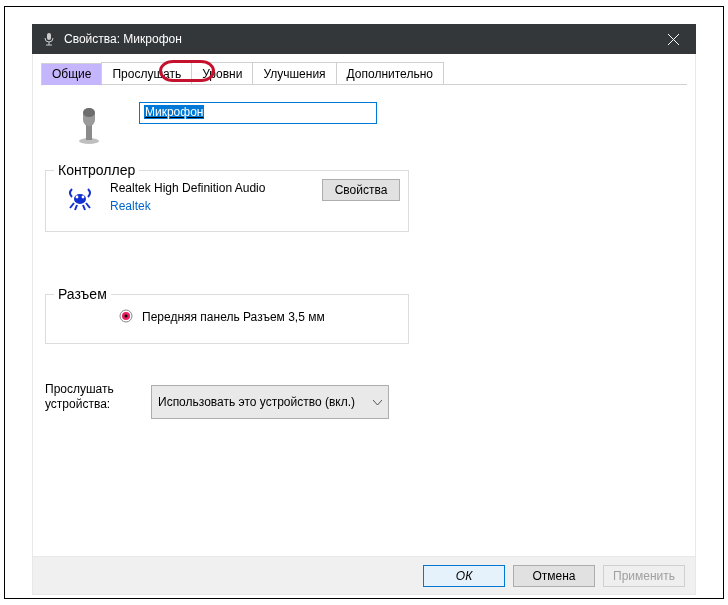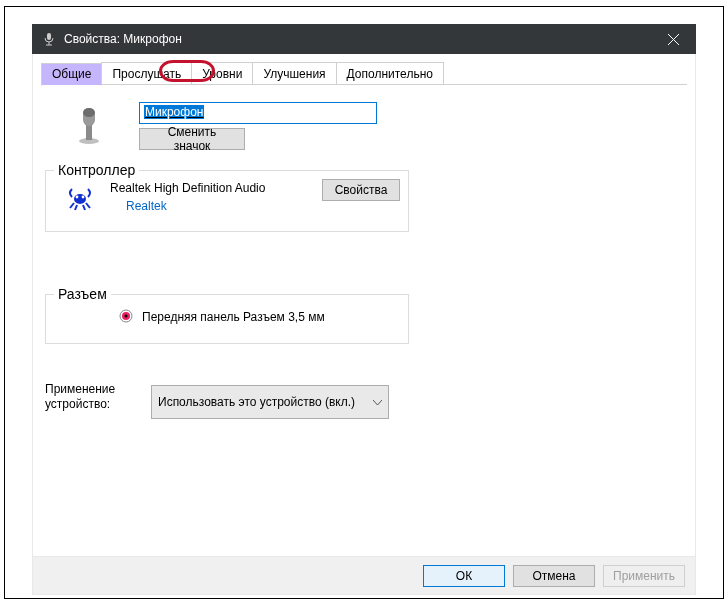--- a/index.html
+++ b/index.html
@@ -22,30 +22,30 @@
 
   .panel-content { position: absolute; left: 8px; top: 40px; right: 8px; bottom: 8px; }
 
   .mic-bigicon { position: absolute; left: 32px; top: 12px; width: 32px; height: 36px; }
 
   .name-input { position: absolute; left: 98px; top: 8px; width: 238px; height: 22px; border: 1px solid #0078d7; padding: 2px 4px; text-decoration: underline; }
   .selected-text { background: #0078d7; color: #fff; padding: 0 1px; }
   .change-icon-btn { position: absolute; left: 98px; top: 34px; width: 106px; height: 22px; }
 
   .btn { background: #e1e1e1; border: 1px solid #adadad; cursor: pointer; display: inline-flex; align-items: center; justify-content: center; font-size: 12px; padding: 0 10px; }
-  .btn.default { border: 1px solid #0078d7; background: #e5f1fb; }
+  .btn.default { border: 1px solid #0078d7; background: #e5f1fb; font-style: italic; }
   .btn.disabled { color: #a0a0a0; border-color: #d0d0d0; background: #efefef; cursor: default; }
 
   .groupbox { position: absolute; border: 1px solid #dcdcdc; }
   .groupbox .legend { position: absolute; top: -9px; left: 8px; background: #fff; padding: 0 4px; font-size: 14px; }
 
   .gb-controller { left: 4px; top: 76px; width: 364px; height: 62px; }
   .crab-icon { position: absolute; left: 20px; top: 12px; width: 28px; height: 28px; }
   .ctrl-name { position: absolute; left: 64px; top: 10px; font-size: 12px; }
-  .ctrl-vendor { position: absolute; left: 64px; top: 28px; color: #0066cc; font-size: 12px; cursor: pointer; margin-left: 16px; }
+  .ctrl-vendor { position: absolute; left: 64px; top: 28px; color: #0066cc; font-size: 12px; cursor: pointer; }
   .ctrl-props-btn { position: absolute; right: 8px; top: 8px; width: 78px; height: 22px; }
 
   .gb-jack { left: 4px; top: 200px; width: 364px; height: 50px; }
   .jack-dot { position: absolute; left: 73px; top: 14px; width: 14px; height: 14px; }
   .jack-text { position: absolute; left: 96px; top: 15px; font-size: 12px; }
 
   .usage-label { position: absolute; left: 4px; top: 288px; width: 100px; font-size: 12px; line-height: 1.25; }
   .usage-select { position: absolute; left: 110px; top: 291px; width: 238px; height: 34px; border: 1px solid #adadad; background: #e9e9e9; display: flex; align-items: center; padding: 0 6px; cursor: pointer; }
   .usage-select .chev { margin-left: auto; }
 
@@ -95,23 +95,20 @@
         <rect x="13" y="16" width="6" height="18" fill="#8a8a8a"></rect>
         <rect x="10" y="2" width="12" height="18" rx="6" fill="#9a9a9a"></rect>
         <rect x="10" y="2" width="12" height="9" rx="6" fill="#6d6d6d"></rect>
       </svg>
     </div>
 
     <div class="name-input">
       <span class="selected-text">Микрофон</span>
     </div>
 
-    <button class="btn change-icon-btn">
-        <span>Сменить значок</span>
-      </button>
 
     <div class="groupbox gb-controller">
       <div class="legend">Контроллер</div>
       <div class="crab-icon">
         <svg viewBox="0 0 28 28">
           <g fill="#1030d0">
             <ellipse cx="14" cy="16" rx="6" ry="5"></ellipse>
             <circle cx="11" cy="14" r="1.4" fill="#fff"></circle>
               <circle cx="17" cy="14" r="1.4" fill="#fff"></circle>
             <path d="M6 6 Q2 10 6 14" stroke="#1030d0" stroke-width="2" fill="none"></path>
@@ -135,21 +132,21 @@
       <div class="jack-dot">
         <svg viewBox="0 0 14 14">
             <circle cx="7" cy="7" r="6" fill="none" stroke="#888" stroke-width="1"></circle>
             <circle cx="7" cy="7" r="4" fill="#e91e63"></circle>
             <circle cx="7" cy="7" r="1.5" fill="#000"></circle>
           </svg>
       </div>
       <div class="jack-text">Передняя панель Разъем 3,5 мм</div>
     </div>
 
-    <div class="usage-label">Применение устройство:</div>
+    <div class="usage-label">Прослушать устройства:</div>
     <div class="usage-select">
       <span>Использовать это устройство (вкл.)</span>
       <span class="chev">
         <svg width="9" height="6" viewBox="0 0 9 6">
             <path d="M0 0 L4.5 5 L9 0" fill="none" stroke="#555" stroke-width="1"></path>
           </svg>
       </span>
     </div>
 
   </div>

